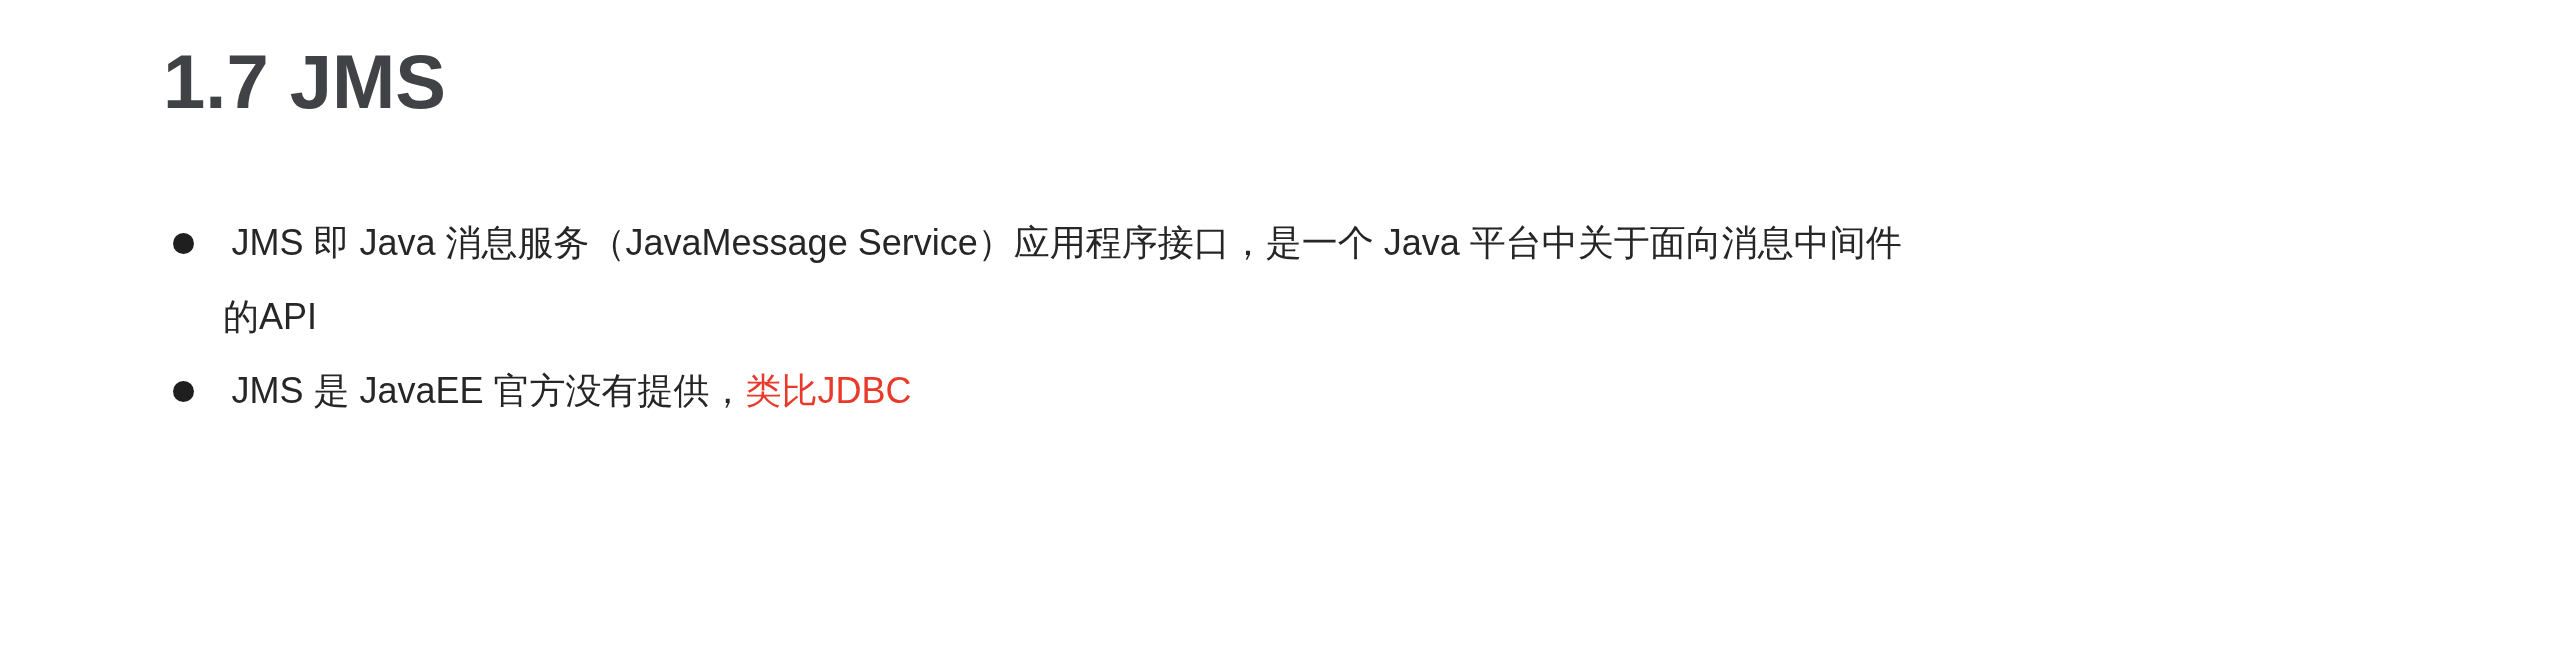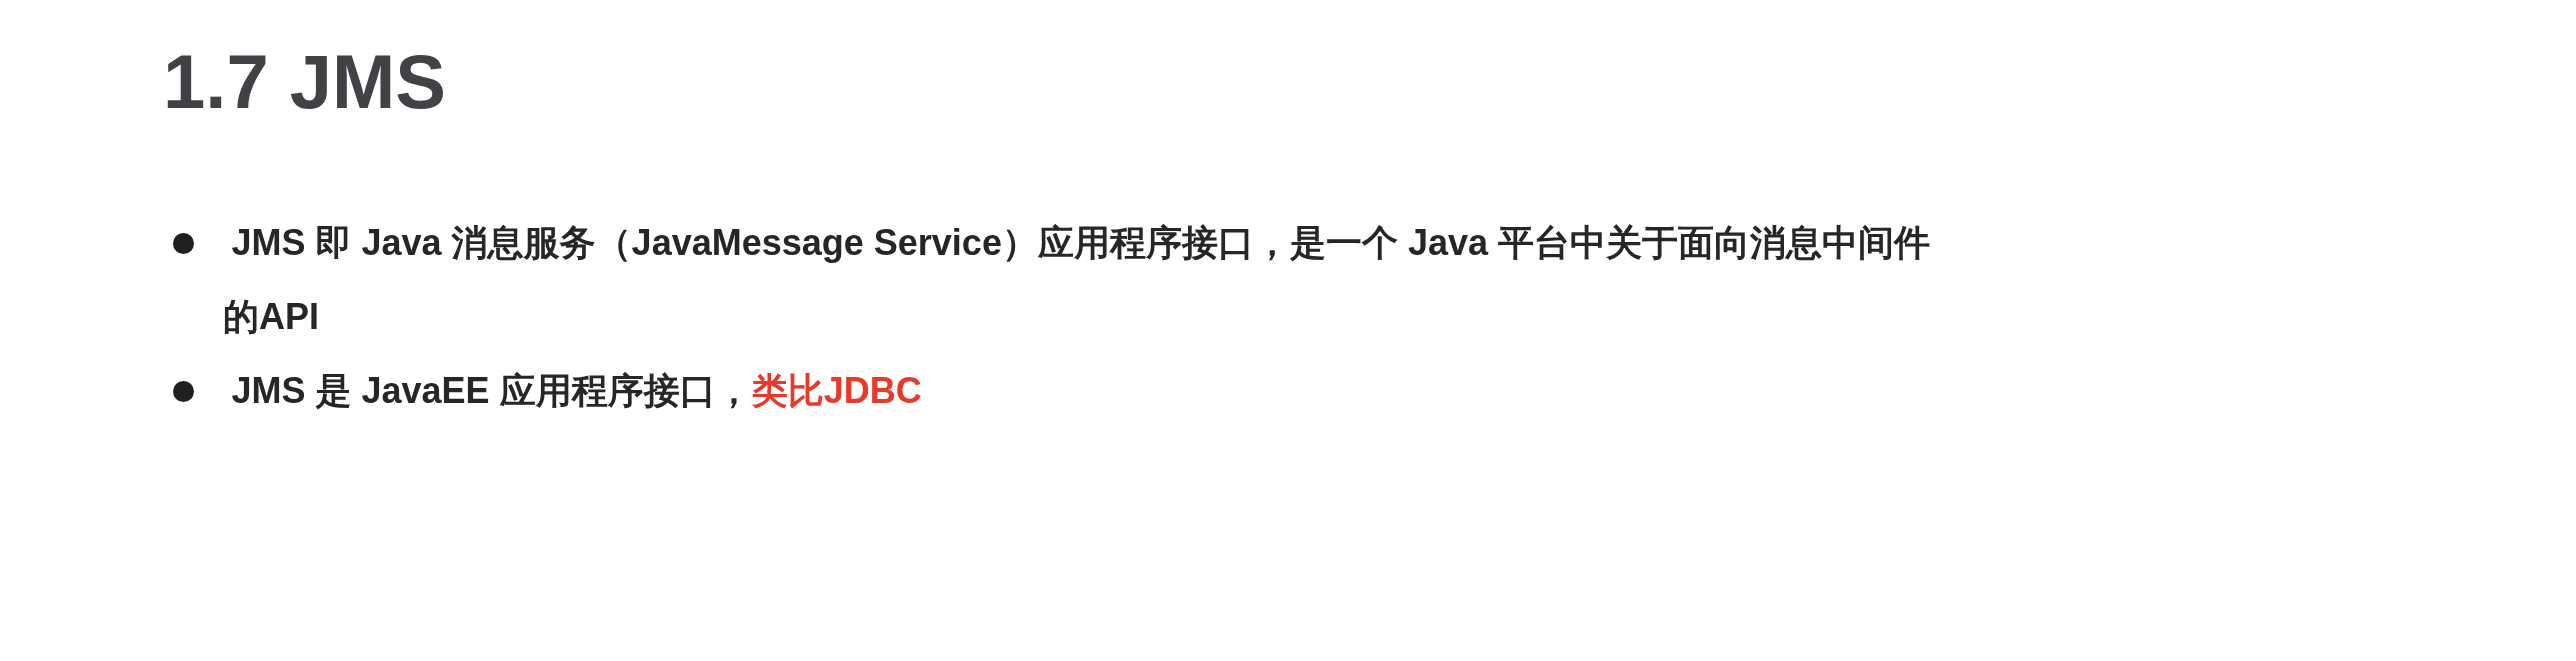--- a/index.html
+++ b/index.html
@@ -31,21 +31,20 @@
     font-size: 76px;
     line-height: 84px;
     font-weight: 700;
     color: var(--heading-color);
     letter-spacing: 0px;
   }
   .bullet-list {
     margin: 82px 13px 0 0;
     padding: 0 0 0 60px;
     list-style: none;
-    font-weight: bold;
   }
   .bullet-list li {
     position: relative;
     font-size: 36px;
     line-height: 74px;
     color: var(--body-color);
     white-space: pre-wrap;
     text-indent: 8.5px;
     max-width: 2318px;
   }
@@ -62,16 +61,16 @@
   .seg-red { color: var(--red-color); }
 </style>
 </head>
 <body>
 
 <main class="note-page">
   <h2 class="section-heading">1.7 JMS</h2>
   <ul class="bullet-list">
       <li><span class="seg seg-normal">JMS 即 Java 消息服务（JavaMessage Service）应用程序接口，是一个 Java 平台中关于面向消息中间件
 的API</span></li>
-      <li><span class="seg seg-normal">JMS 是 JavaEE 应用程序接口，</span><span class="seg seg-red">类比JDBC</span></li>
+      <li><span class="seg seg-normal">JMS 是 JavaEE 官方没有提供，</span><span class="seg seg-red">类比JDBC</span></li>
     </ul>
 </main>
 
 
 </body></html>

